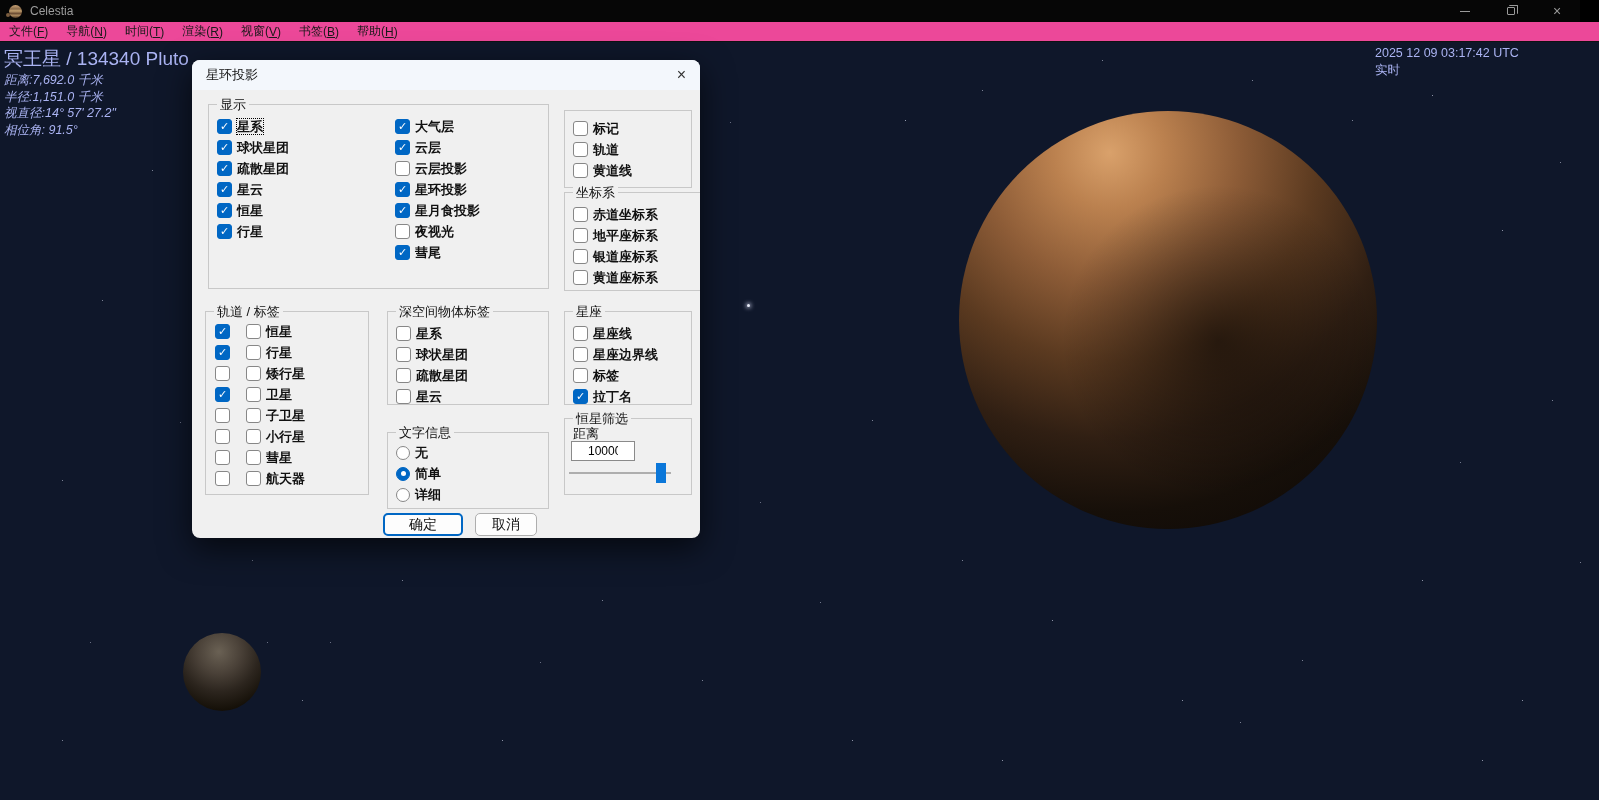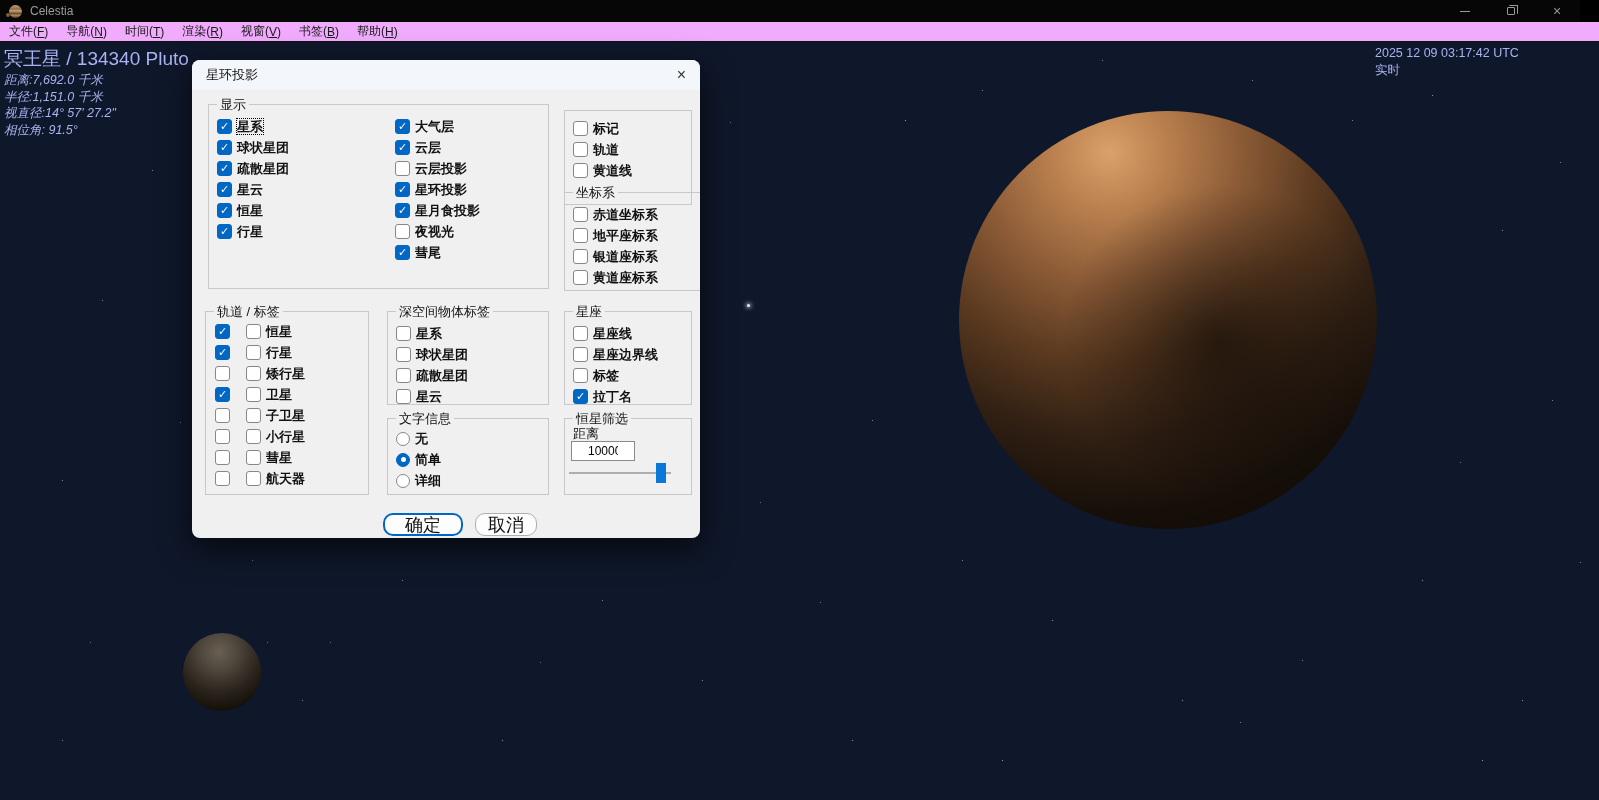--- a/index.html
+++ b/index.html
@@ -18,21 +18,21 @@
     background:linear-gradient(180deg,#caa477 0%,#8a6b4a 30%,#c3a06f 45%,#6e4f35 65%,#a9875d 80%,#4d3824 100%);
     position:relative;flex:none;}
   .app-icon::after{content:"";position:absolute;left:-3px;bottom:1px;width:4px;height:4px;border-radius:50%;background:#7a5c3e;}
   .win-controls{margin-left:auto;display:flex;height:100%;}
   .win-btn{width:46px;height:100%;display:flex;align-items:center;justify-content:center;color:#9a9a9a;}
   .ic-min{width:10px;height:1px;background:#9a9a9a;}
   .ic-restore{width:8px;height:8px;border:1px solid #9a9a9a;border-radius:1px;position:relative;}
   .ic-restore::before{content:"";position:absolute;left:1px;top:-3px;width:8px;height:8px;border:1px solid #9a9a9a;border-left:none;border-bottom:none;border-radius:1px;}
   .ic-close{font-size:14px;line-height:1;color:#9a9a9a;}
 
-  .menubar{position:absolute;left:0;top:22px;width:1599px;height:20px;background:#f0abfc;
+  .menubar{position:absolute;left:0;top:22px;width:1599px;height:20px;background:#ec4899;
     display:flex;align-items:flex-start;font-size:12px;color:#1a1a1a;border-bottom:1px solid #111;}
   .menu-item{padding:0 9px;height:100%;display:flex;align-items:center;}
   .menu-item .key{text-decoration:underline;}
 
   
   .viewport{position:absolute;left:0;top:42px;width:1599px;height:758px;background:#0f172a;overflow:hidden;}
   .starfield{position:absolute;left:0;top:0;width:1px;height:1px;background:transparent;
     box-shadow:
       905px 78px 0 0 rgba(195,200,220,.75), 1432px 53px 0 0 rgba(195,200,220,.7),
       1502px 188px 0 0 rgba(195,200,220,.7), 872px 378px 0 0 rgba(195,200,220,.6),
@@ -96,21 +96,21 @@
   .lbl{line-height:15px;}
   .lbl.focused{outline:1px dotted #000;}
 
   .field-label{position:absolute;left:8px;top:6px;font-size:13px;}
   .dist-input{position:absolute;left:6px;top:22px;width:64px;height:20px;border:1px solid #8a8a8a;
     background:#fff;font-size:12px;padding:0 16px;font-family:"Liberation Sans",sans-serif;}
   .slider{position:absolute;left:4px;top:44px;width:102px;height:20px;}
   .slider-track{position:absolute;left:0;top:9px;width:100%;height:2px;background:#aeaeae;}
   .slider-handle{position:absolute;left:87px;top:0;width:10px;height:20px;background:#0b77d9;}
 
-  .btn{position:absolute;height:23px;background:#fdfdfd;border-radius:10px;font-size:18px;
+  .btn{position:absolute;height:23px;background:#fdfdfd;border-radius:5px;font-size:14px;
     display:flex;align-items:center;justify-content:center;}
   .btn-ok{left:191px;top:453px;width:80px;border:2px solid var(--accent);}
   .btn-cancel{left:283px;top:453px;width:62px;border:1px solid #aeaeae;text-align:right;}
 </style>
 </head>
 <body>
 
 <div class="titlebar">
   <span class="app-icon"></span>
   <span>Celestia</span>
@@ -270,21 +270,21 @@
           <span class="lbl">夜视光</span>
         </div>
 
         <div class="row">
           <span class="cb on"></span>
           <span class="lbl">彗尾</span>
         </div>
       </div>
   </div>
 
-  <div class="group" style="left:372px;top:50px;width:128px;height:95px;">
+  <div class="group" style="left:372px;top:50px;width:128px;height:78px;">
     <div class="col" style="left:8px;top:10px;">
 
         <div class="row">
           <span class="cb"></span>
           <span class="lbl">标记</span>
         </div>
 
         <div class="row">
           <span class="cb"></span>
           <span class="lbl">轨道</span>
@@ -396,21 +396,21 @@
           <span class="lbl">疏散星团</span>
         </div>
 
         <div class="row">
           <span class="cb"></span>
           <span class="lbl">星云</span>
         </div>
       </div>
   </div>
 
-  <div class="group" style="left:195px;top:358px;width:162px;height:77px;">
+  <div class="group" style="left:195px;top:372px;width:162px;height:77px;">
     <span class="group-title">文字信息</span>
     <div class="col" style="left:8px;top:12px;">
 
         <div class="row">
           <span class="radio"></span>
           <span class="lbl">无</span>
         </div>
 
         <div class="row">
           <span class="radio on"></span>

